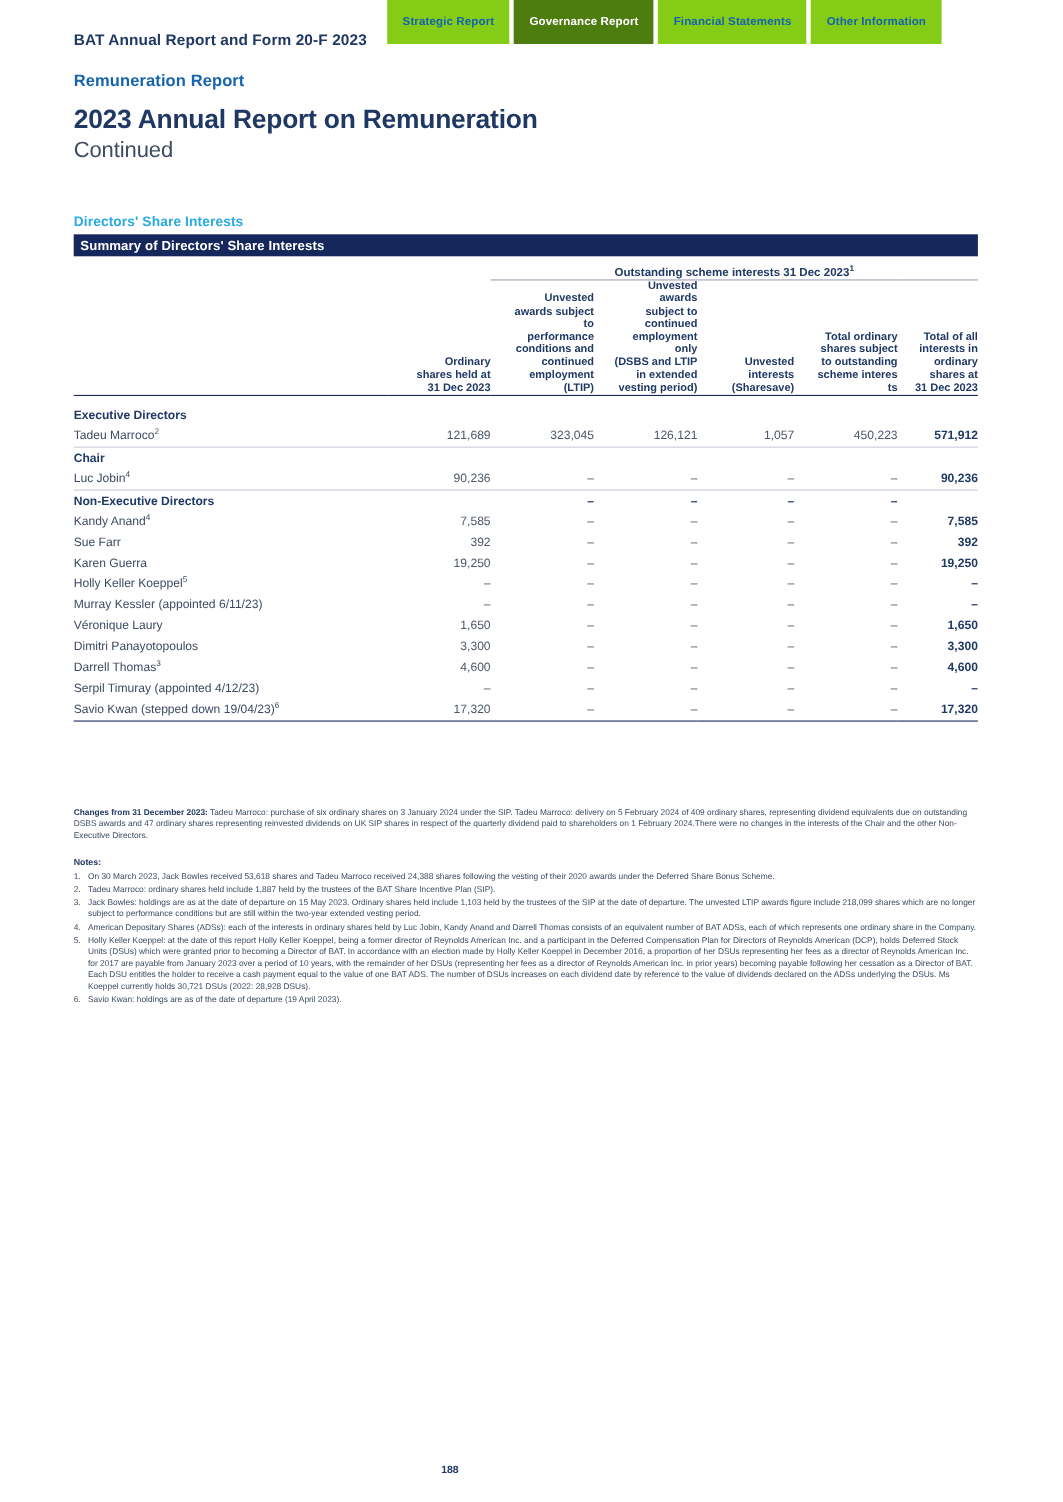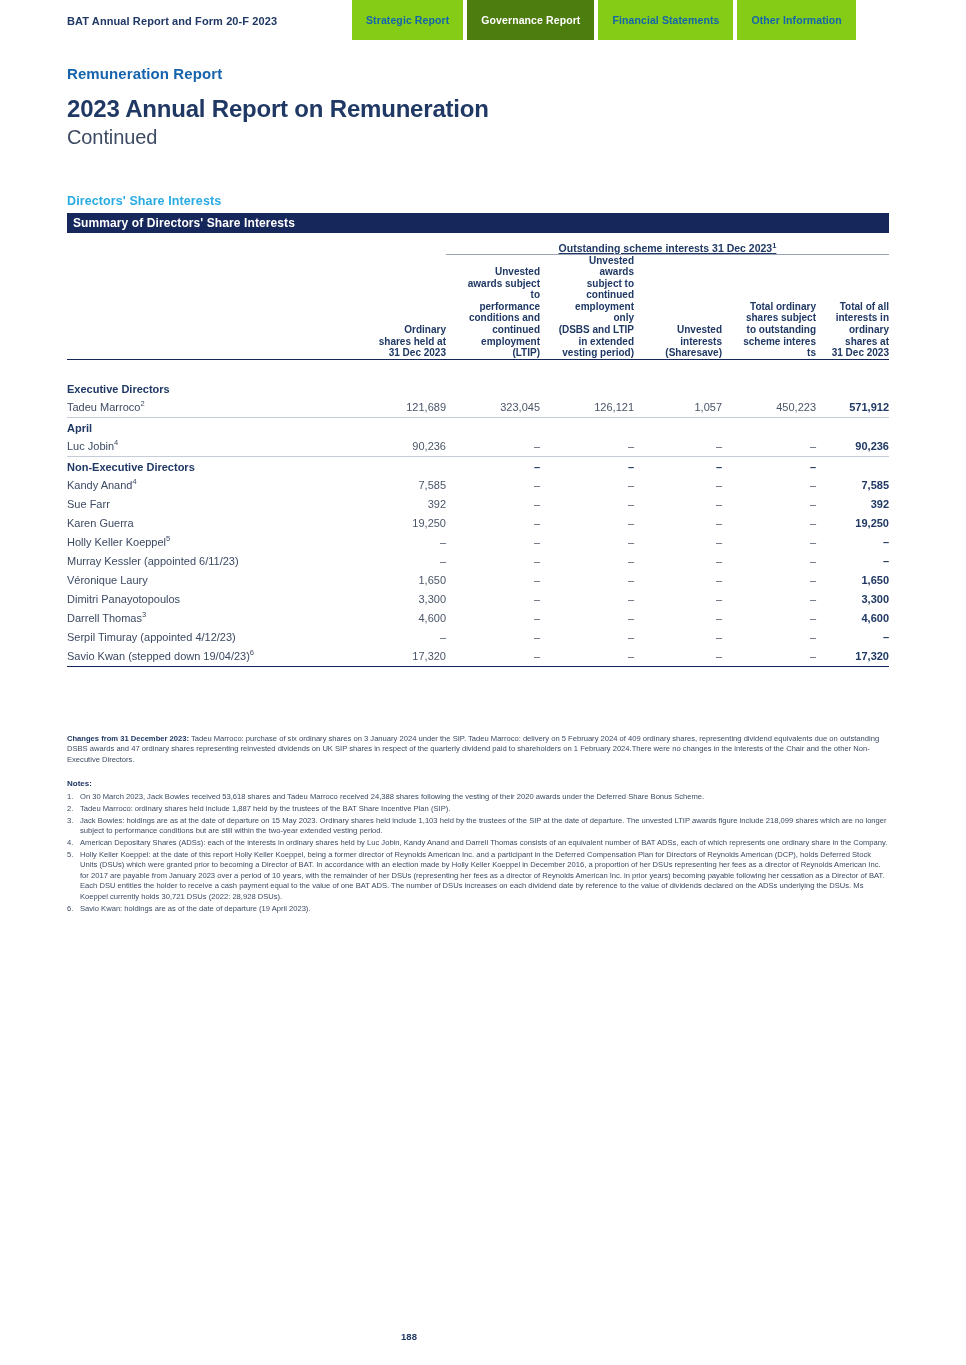--- a/index.html
+++ b/index.html
@@ -17,22 +17,22 @@
   
   .topbar {
     position: absolute;
     top: 0; left: 0;
     width: 966px;
     height: 40px;
   }
   .doc-title {
     position: absolute;
     left: 67px;
-    top: 15px;
-    font-size: 11px;
+    top: 28px;
+    font-size: 14px;
     font-weight: bold;
     color: #1f3864;
     letter-spacing: 0.1px;
     white-space: nowrap;
   }
   .tabs {
     position: absolute;
     left: 352px;
     top: 0;
     display: flex;
@@ -124,21 +124,20 @@
   .tbl td, .tbl th { padding: 0; vertical-align: bottom; }
 
   .span-head {
     text-align: center;
     font-size: 10.5px;
     font-weight: bold;
     color: #1f3864;
     padding-bottom: 3px;
     border-bottom: 1px solid #9aa3b5;
     height: 18px;
-    text-decoration: underline;
   }
   .span-spacer { border: none; }
 
   .colhead {
     text-align: right;
     font-size: 10px;
     font-weight: bold;
     color: #1f3864;
     line-height: 11.6px;
     padding: 0 0 4px 0;
@@ -148,21 +147,21 @@
 
   .headrule td { border-bottom: 1.6px solid #16275c; height: 0; font-size: 0; line-height: 0; }
 
   .grp td {
     font-size: 11px;
     font-weight: bold;
     color: #1f3864;
     padding: 4px 0 3px 0;
     border-top: 1px solid #c6ccd8;
   }
-  .grp.first td { border-top: none; padding-top: 23px; }
+  .grp.first td { border-top: none; padding-top: 12px; }
 
   .row td {
     font-size: 11px;
     color: #4a5568;
     padding: 3.5px 0 3.5px 0;
     white-space: nowrap;
   }
   .row td.name { color: #3c4a63; }
   .row td.num { text-align: right; padding-right: 0; }
   .row td.total { text-align: right; font-weight: bold; color: #1f3864; }
@@ -280,21 +279,21 @@
       <tr class="row">
         <td class="name"><span>Tadeu Marroco</span><sup>2</sup></td>
         <td class="num">121,689</td>
         <td class="num">323,045</td>
         <td class="num">126,121</td>
         <td class="num">1,057</td>
         <td class="num">450,223</td>
         <td class="total">571,912</td>
       </tr>
       <tr class="grp">
-        <td>April</td>
+        <td>Chair</td>
         <td></td>
         <td></td>
         <td></td>
         <td></td>
         <td></td>
         <td></td>
       </tr>
       <tr class="row">
         <td class="name"><span>Luc Jobin</span><sup>4</sup></td>
         <td class="num">90,236</td>

